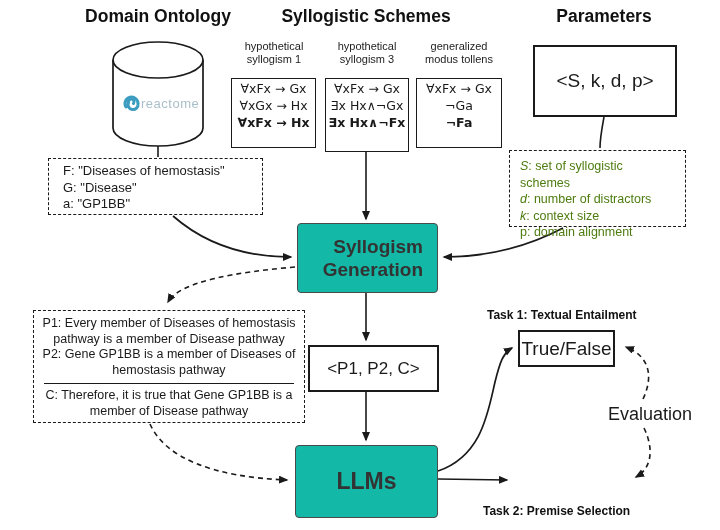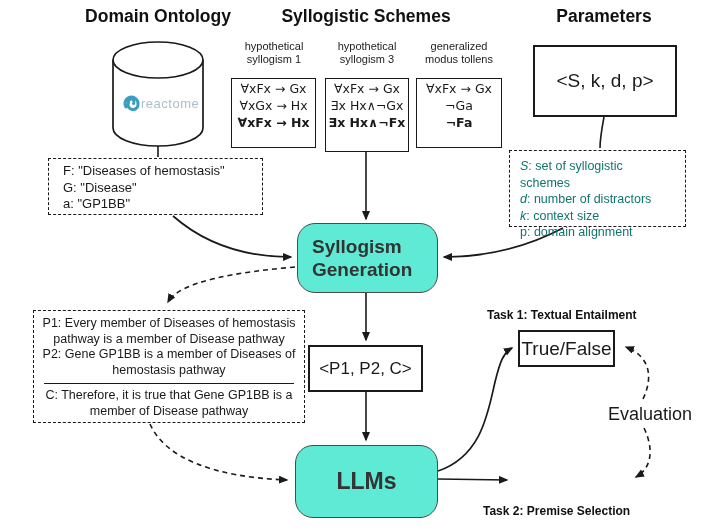--- a/index.html
+++ b/index.html
@@ -17,25 +17,25 @@
   }
   .schemebox .concl{font-weight:bold;}
   .solidbox{
     border:2px solid #1a1a1a;background:#fff;display:flex;
     align-items:center;justify-content:center;box-sizing:border-box;
   }
   .dashedbox{
     border:1.6px dashed #1a1a1a;background:#fff;box-sizing:border-box;
   }
   .roundbox{
-    background:#5eead4;border:1.6px solid #4a4a4a;border-radius:18px;
-    display:flex;align-items:center;justify-content:center;text-align:left;
+    background:#14b8a6;border:1.6px solid #4a4a4a;border-radius:4px;
+    display:flex;align-items:center;justify-content:center;text-align:right;
     box-sizing:border-box;color:#333;font-weight:bold;
   }
-  .legendline{font-size:12.5px;line-height:16.5px;color:#0f766e;}
+  .legendline{font-size:12.5px;line-height:16.5px;color:#4d7c0f;}
   .legendline .sym{font-style:italic;}
   .legendline .sym.up{font-style:normal;}
   .fgaline{font-size:13px;line-height:16.5px;color:#1a1a1a;}
   .exampletext{font-size:12.5px;line-height:15.5px;text-align:center;color:#1a1a1a;}
   .tasklabel{font-size:12px;font-weight:bold;color:#111;white-space:nowrap;}
   .logotext{font-size:13px;color:#a9bfca;letter-spacing:0.5px;}
   svg{position:absolute;left:0;top:0;}
 </style>
 </head>
 <body>
@@ -141,21 +141,21 @@
     <span>Syllogism Generation</span>
   </div>
 
   <div class="abs dashedbox exampletext" style="left:33px;top:310px;width:272px;height:113px;padding:5px 6px;">
     <div>P1: Every member of Diseases of hemostasis pathway is a member of Disease pathway</div>
     <div>P2: Gene GP1BB is a member of Diseases of hemostasis pathway</div>
     <div style="border-top:1.4px solid #1a1a1a;width:250px;margin:5px auto 4px auto;"></div>
     <div>C: Therefore, it is true that Gene GP1BB is a member of Disease pathway</div>
   </div>
 
-  <div class="abs solidbox" style="left:308px;top:345px;width:115px;height:47px;font-size:17px;">
+  <div class="abs solidbox" style="left:308px;top:345px;width:131px;height:47px;font-size:17px;">
     <span>&lt;P1, P2, C&gt;</span>
   </div>
 
   <div class="abs roundbox" style="left:295px;top:445px;width:143px;height:73px;font-size:23px;">
     <span>LLMs</span>
   </div>
 
   <div class="abs tasklabel" style="left:487px;top:308px;">Task 1: Textual Entailment</div>
 
   <div class="abs solidbox" style="left:518px;top:330px;width:97px;height:37px;font-size:19px;">

